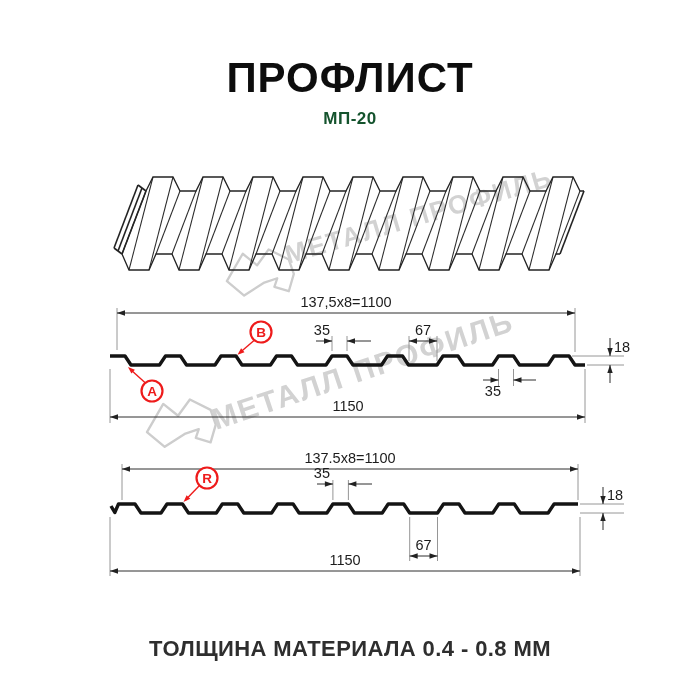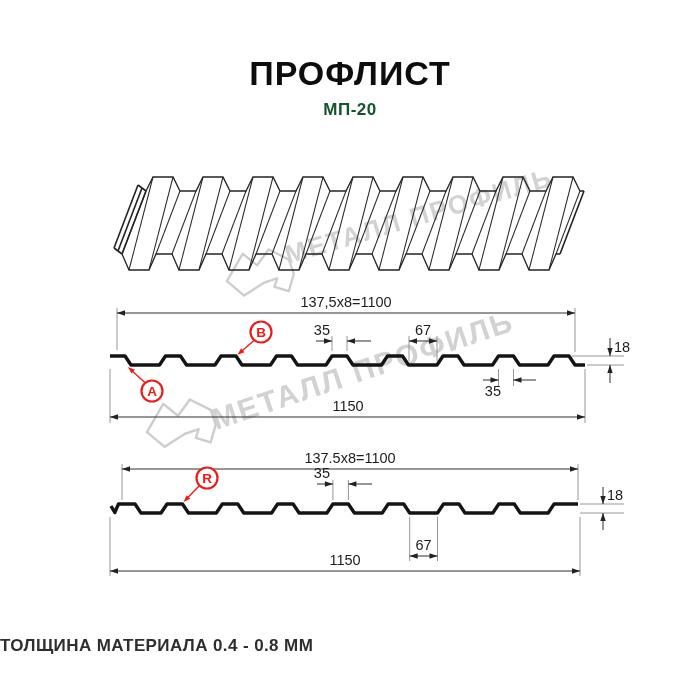--- a/index.html
+++ b/index.html
@@ -1,22 +1,22 @@
 <!DOCTYPE html>
 <html><head>
 <meta charset="utf-8">
 <style>
   html,body{margin:0;padding:0;background:#ffffff;}
   .page{position:relative;width:700px;height:700px;background:#fff;overflow:hidden;
         font-family:"Liberation Sans",sans-serif;}
   .hdr{position:absolute;top:54px;left:0;width:700px;text-align:center;}
-  .title{font-size:34px;font-weight:800;letter-spacing:1px;color:#0d0d0d;}
+  .title{font-size:42px;font-weight:800;letter-spacing:1px;color:#0d0d0d;}
   .subtitle{margin-top:7px;font-size:17px;font-weight:700;letter-spacing:0.5px;color:#14532d;}
-  .footer{position:absolute;top:636px;left:0;width:700px;text-align:left;
-          font-size:17px;font-weight:700;letter-spacing:0.4px;color:#2e2e2e;}
+  .footer{position:absolute;top:636px;left:0;width:700px;text-align:center;
+          font-size:22px;font-weight:700;letter-spacing:0.4px;color:#2e2e2e;}
   svg{position:absolute;left:0;top:0;}
   .wmt{font-weight:bold;fill:#d2d2d2;letter-spacing:2px;}
   .dimtxt{font-size:14.5px;fill:#1c1c1c;}
   .redtxt{font-size:13.5px;fill:#ee1b1b;font-weight:bold;}
   .redc{fill:#ffffff;stroke:#ee1b1b;stroke-width:2.2;}
   .redl{stroke:#ee1b1b;stroke-width:1.4;}
 </style>
 </head>
 <body>
 

